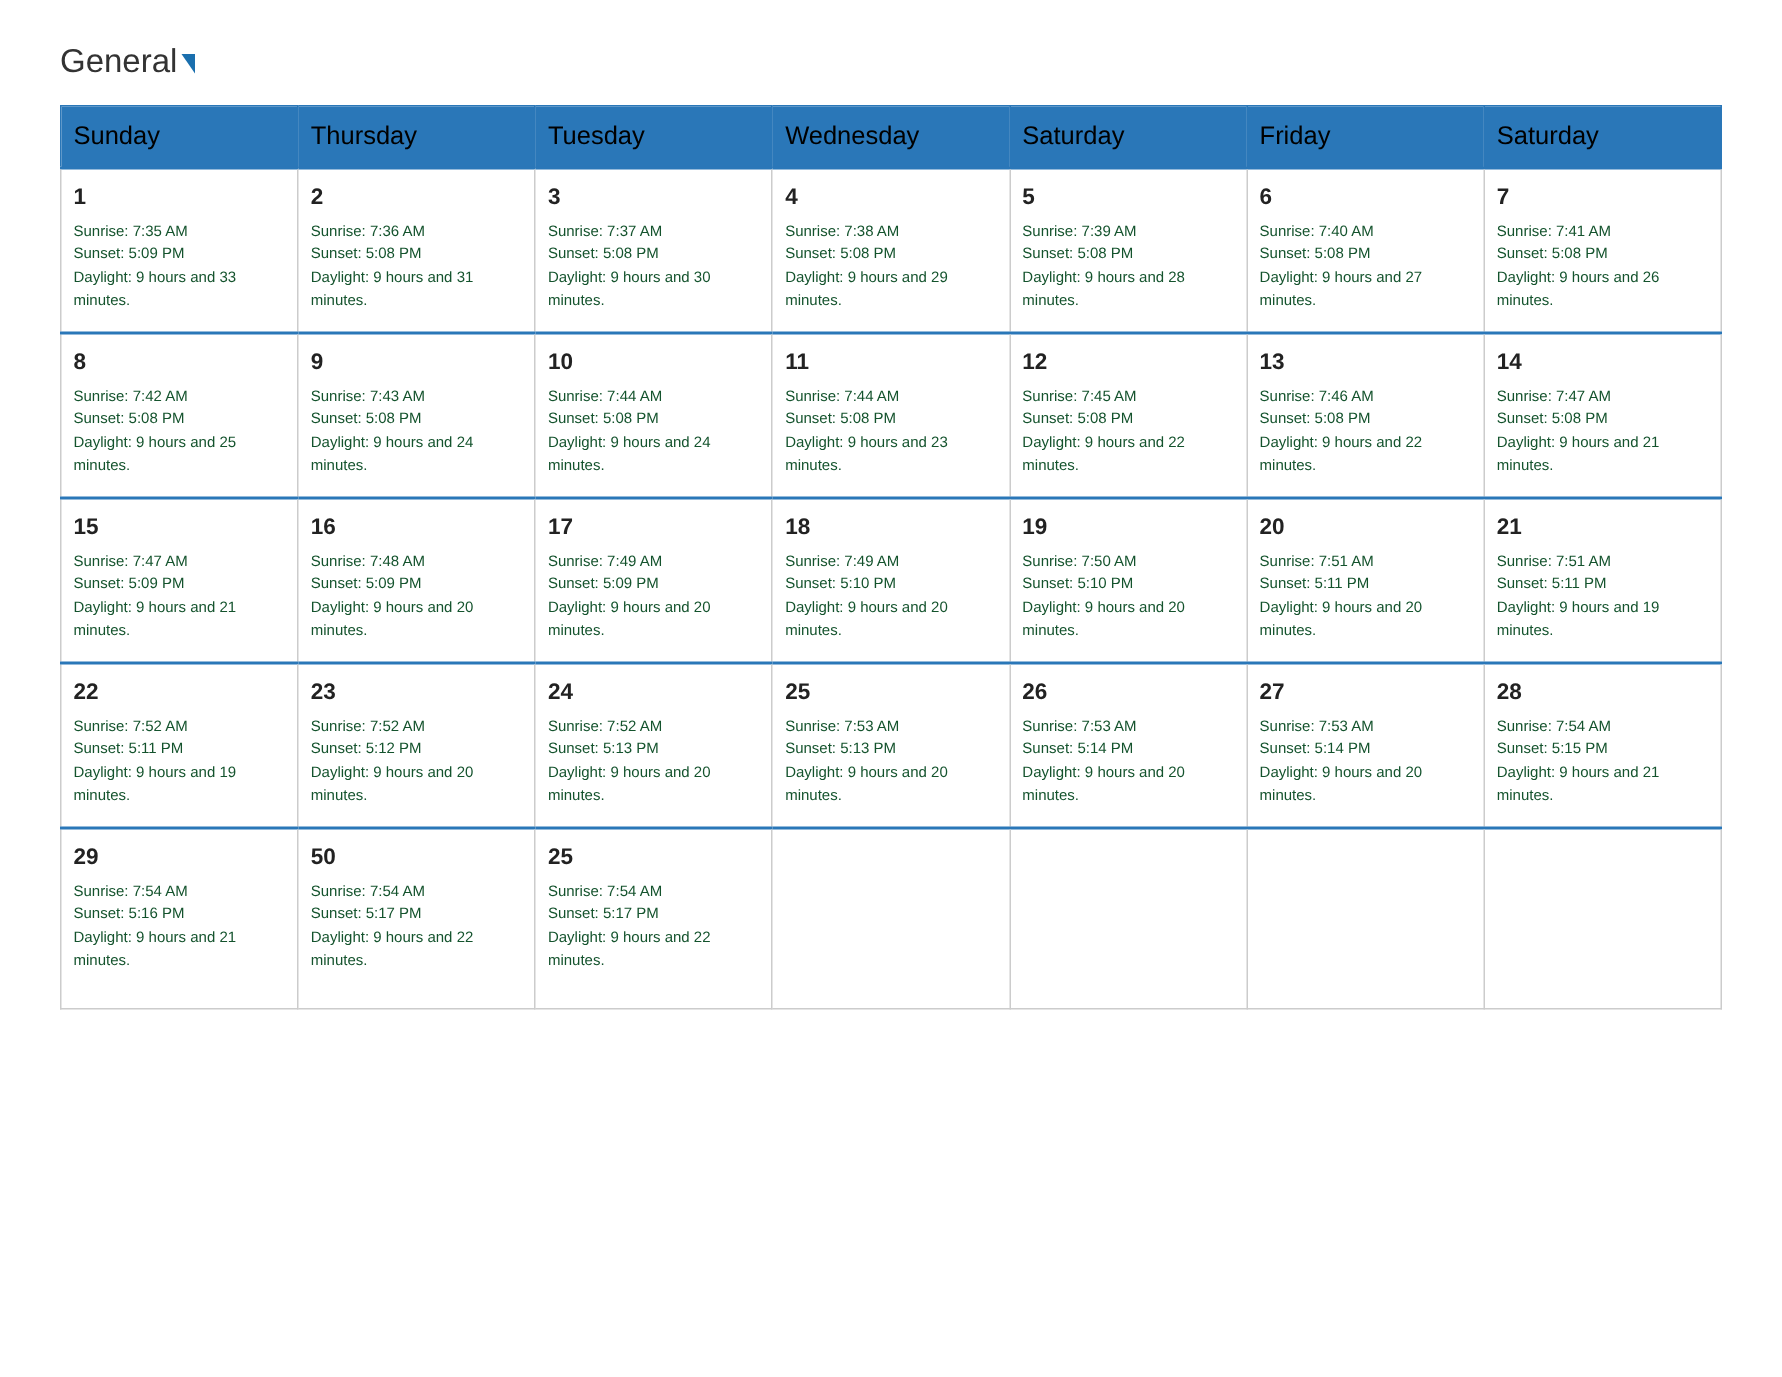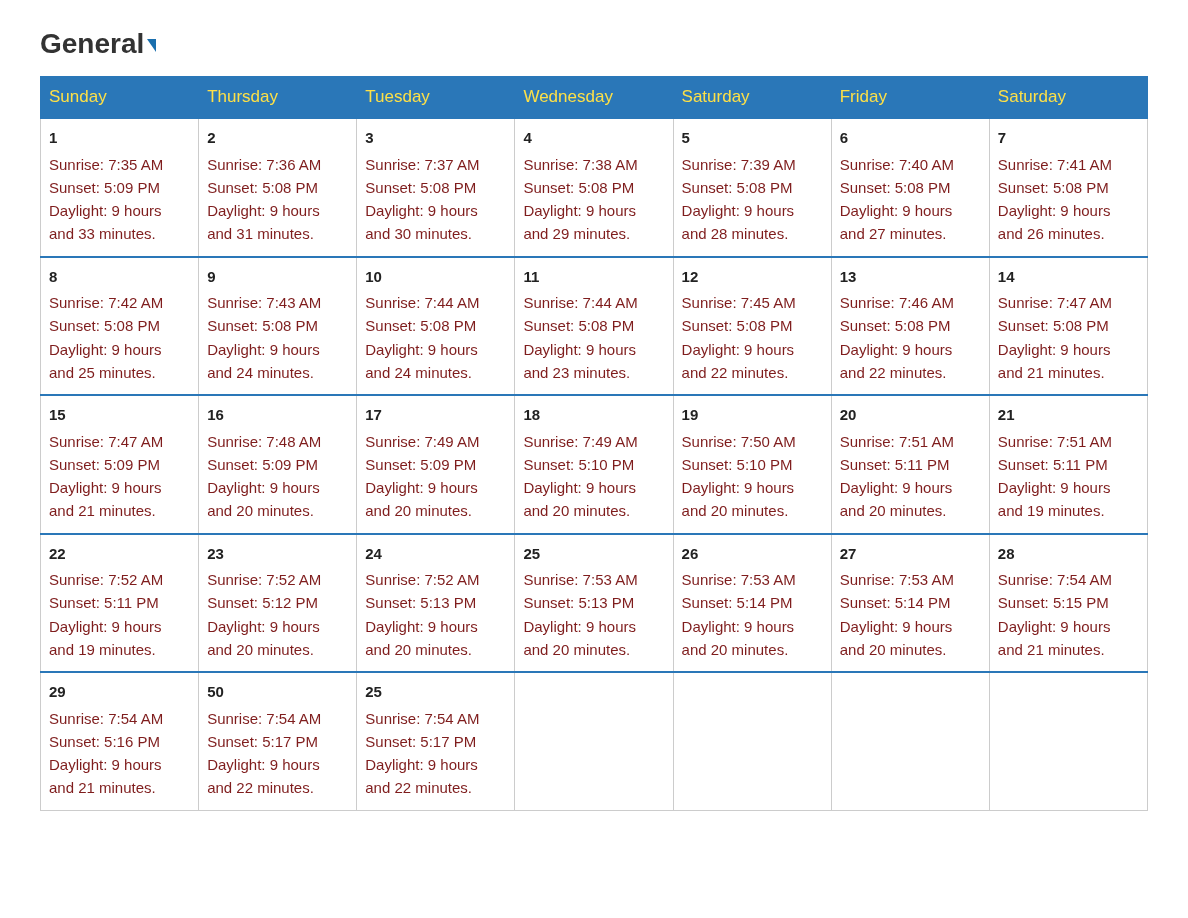--- a/index.html
+++ b/index.html
@@ -14,22 +14,22 @@
       justify-content: space-between;
       align-items: flex-start;
       margin-bottom: 20px;
     }
     .logo {
       display: flex;
       flex-direction: column;
       align-items: flex-start;
     }
     .logo-text {
-      font-size: 28px;
-      font-weight: bold;
+      font-size: 22px;
+      font-weight: normal;
       color: #333;
       line-height: 1;
     }
     .logo-bottom {
       font-size: 22px;
       font-weight: bold;
       color: #1a6fae;
       margin-top: -2px;
     }
     .title-area {
@@ -46,21 +46,21 @@
       color: #555;
       margin-top: 6px;
     }
     table {
       width: 100%;
       border-collapse: collapse;
       table-layout: fixed;
     }
     thead tr th {
       background: #2a77b8;
-      color: #fde047;
+      color: #000000;
       padding: 10px 8px;
       text-align: left;
       font-size: 17px;
       font-weight: normal;
       border: 1px solid #2a77b8;
     }
     tbody tr td {
       vertical-align: top;
       padding: 8px 8px 10px 8px;
       border: 1px solid #ccc;
@@ -68,22 +68,22 @@
       font-size: 13px;
       line-height: 1.5;
       height: 110px;
     }
     .day-num {
       font-size: 15px;
       font-weight: bold;
       margin-bottom: 3px;
     }
     .day-detail {
-      font-size: 15px;
-      color: #7f1d1d;
+      font-size: 10px;
+      color: #14532d;
       line-height: 1.55;
     }
     .empty-cell {
       background: #fff;
       border-top: 2px solid #2a77b8;
     }
     tbody tr:last-child td {
       height: 120px;
       margin-top: 40px;
     }

